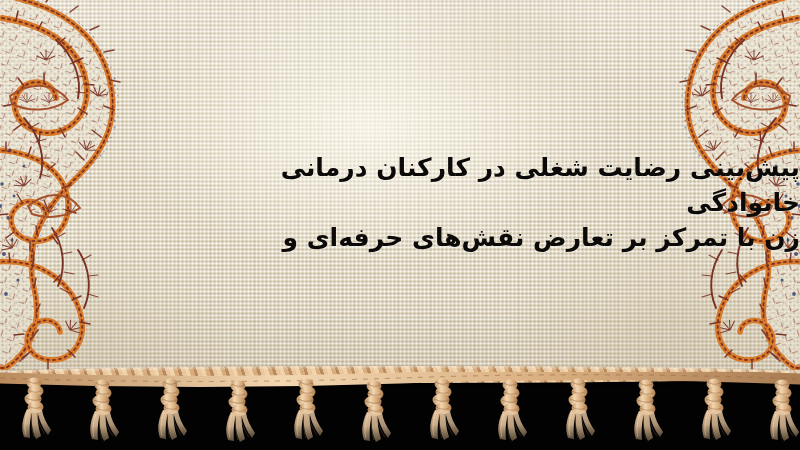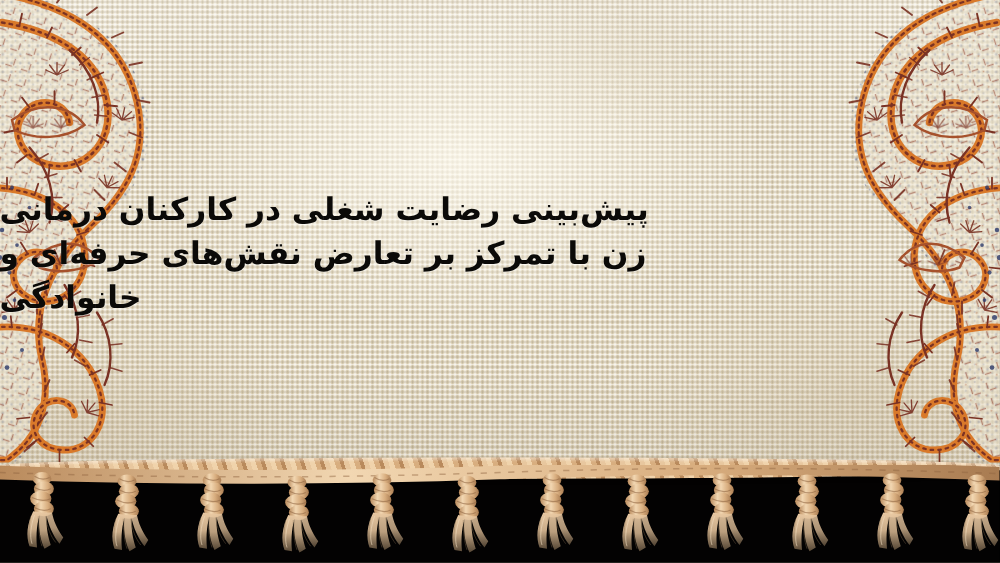--- a/index.html
+++ b/index.html
@@ -58,21 +58,21 @@
   .corner.left  { left: -6px; }
   .corner.right { right: -6px; transform: scaleX(-1); }
   .corner svg { display: block; width: 100%; height: 100%; }
 
   
   .title-block {
     position: absolute;
     left: 0;
     top: 150px;
     width: 800px;
-    text-align: left;
+    text-align: right;
     direction: rtl;
   }
   .title-line {
     display: block;
     color: #0b0a08;
     font-size: 25px;
     line-height: 35px;
     font-weight: 700;
     letter-spacing: -0.2px;
     white-space: nowrap;
@@ -377,22 +377,22 @@
         <circle cx="24" cy="280" r="1.6"></circle>
           <circle cx="12" cy="294" r="1.9"></circle>
         <circle cx="30" cy="166" r="1.4"></circle>
           <circle cx="16" cy="150" r="1.6"></circle>
       </g>
     </svg>
   </div>
 
   <div class="title-block">
     <span class="title-line">پیش‌بینی رضایت شغلی در کارکنان درمانی</span>
+    <span class="title-line">خانوادگی</span>
     <span class="title-line">زن با تمرکز بر تعارض نقش‌های حرفه‌ای و</span>
-    <span class="title-line">خانوادگی</span>
   </div>
 
   <div class="cord"></div>
 
   <div class="fringe">
     <svg viewBox="0 0 800 78" xmlns="http://www.w3.org/2000/svg" aria-hidden="true">
       <defs>
         <linearGradient id="ropeG" x1="0" y1="0" x2="1" y2="0">
           <stop offset="0%" stop-color="#b98a5c"></stop>
           <stop offset="35%" stop-color="#f2d7b2"></stop>

